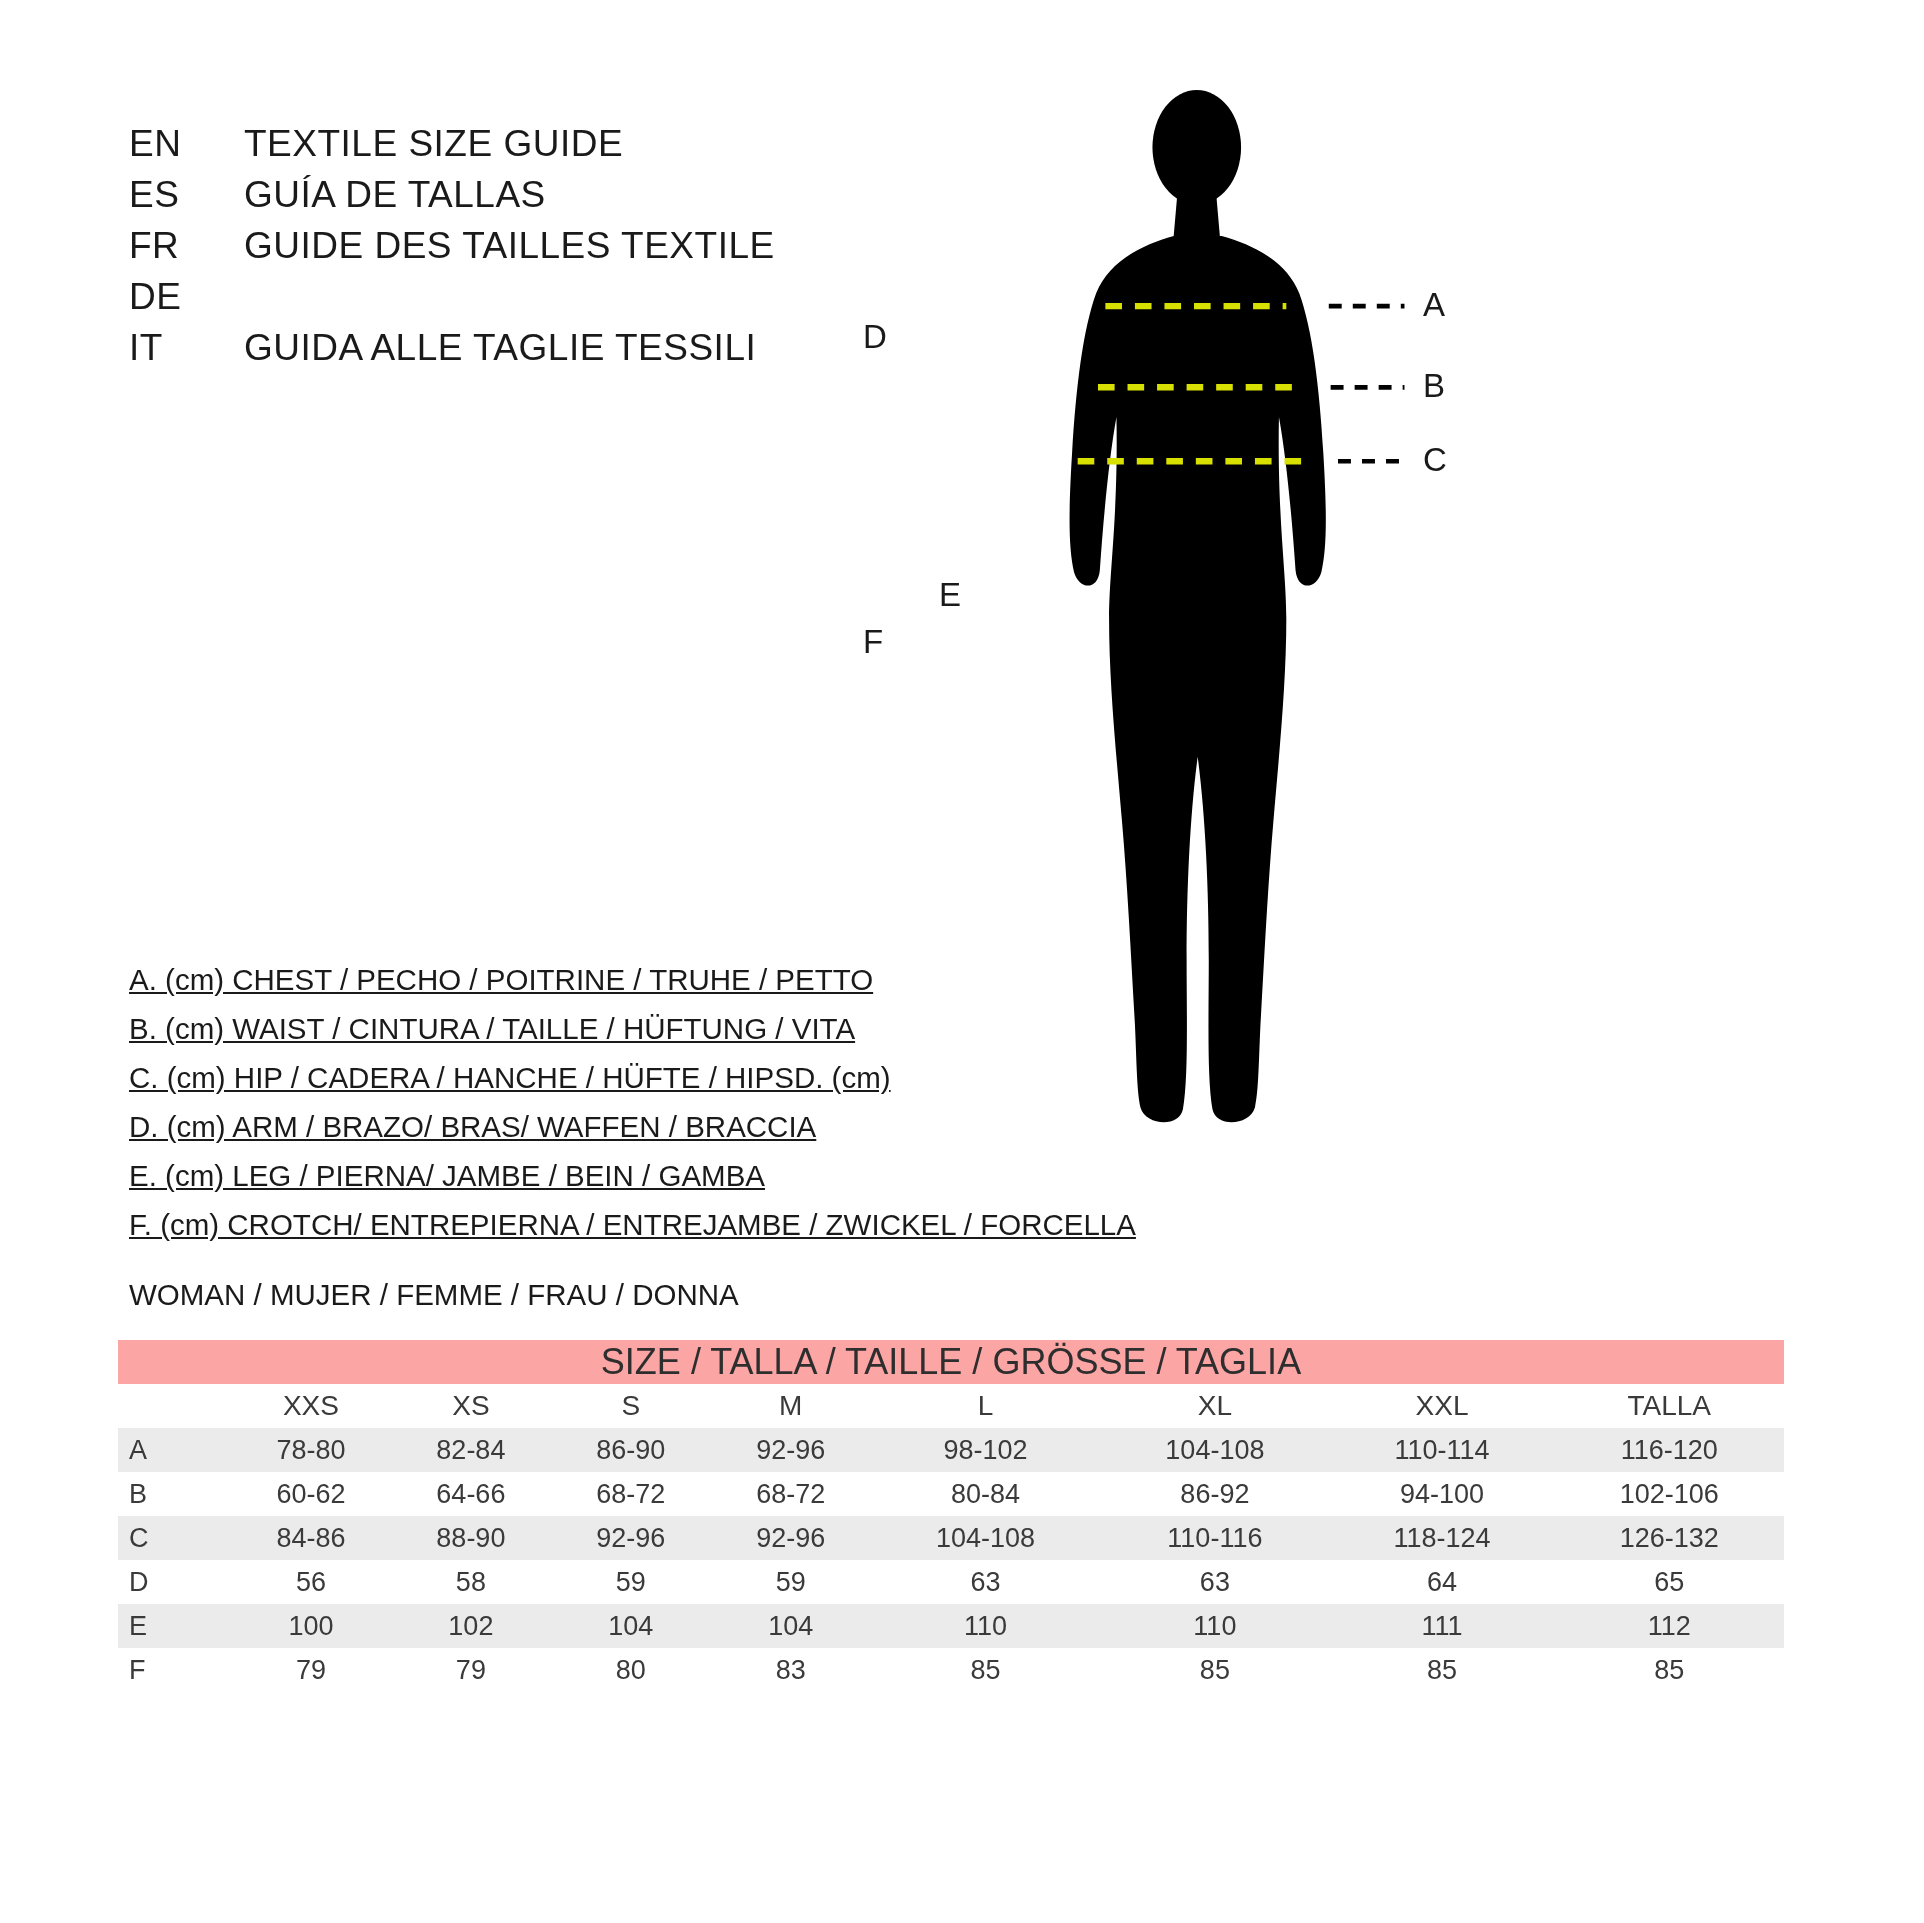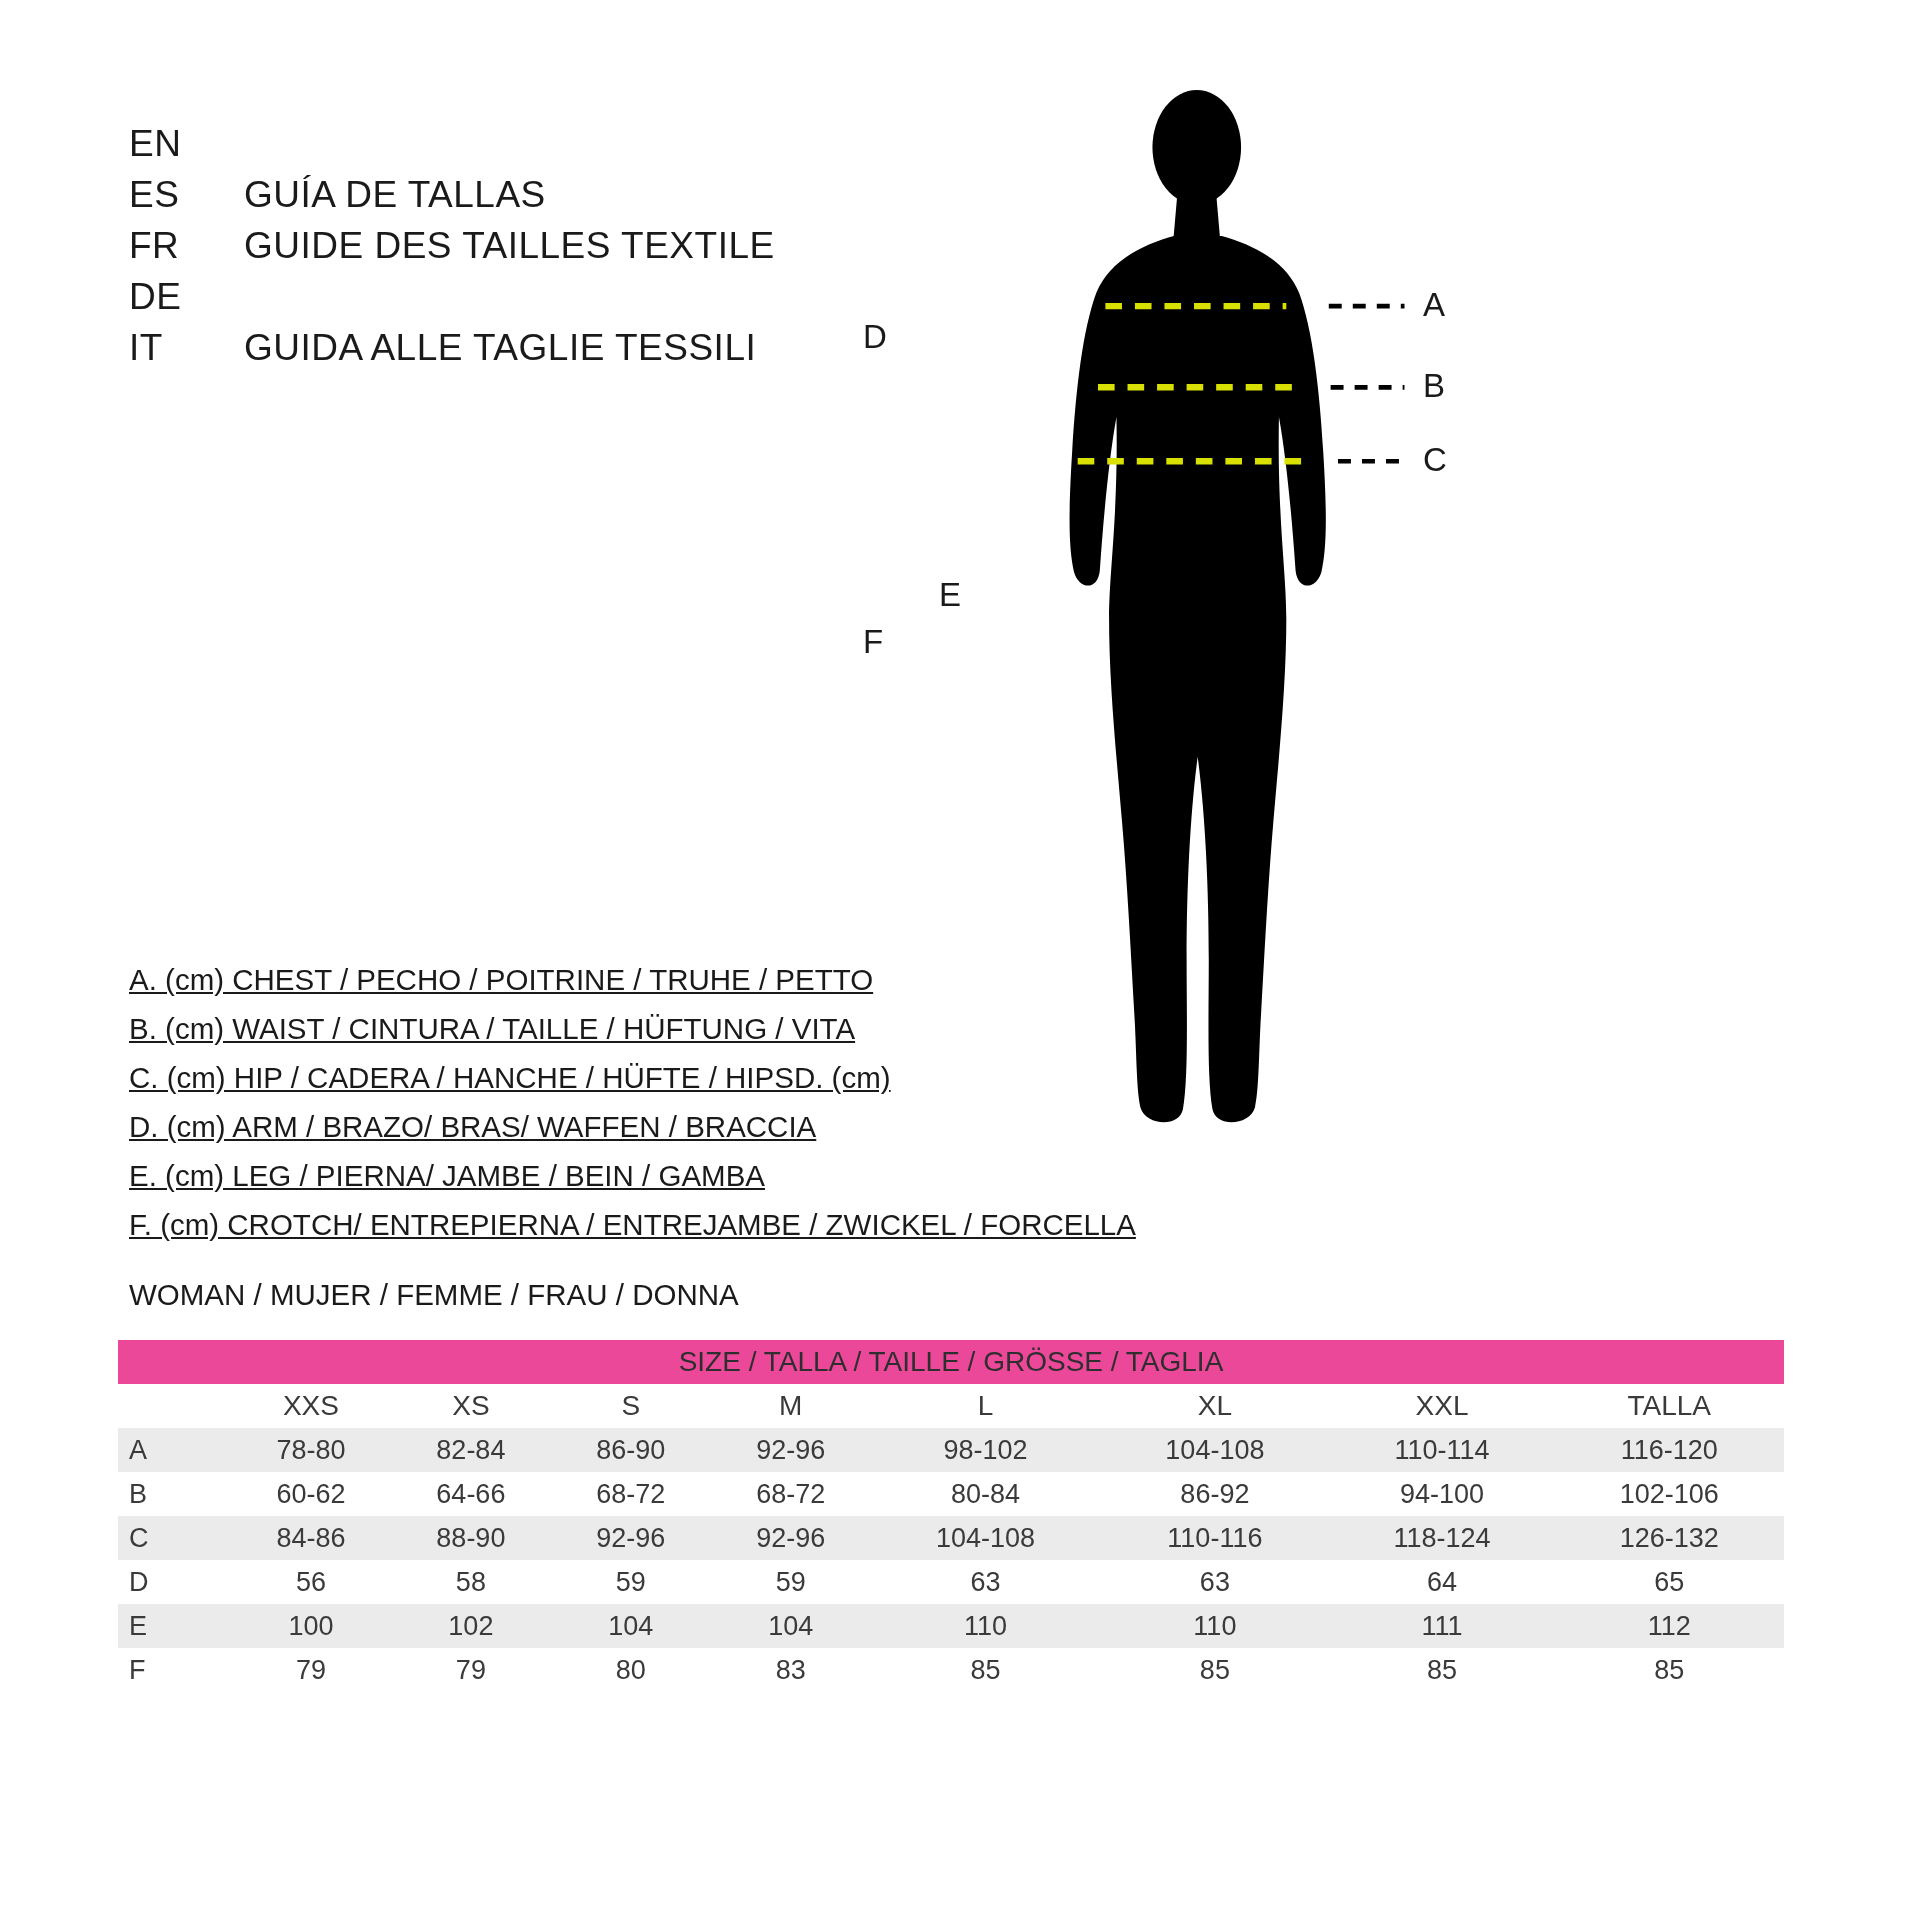--- a/index.html
+++ b/index.html
@@ -82,25 +82,25 @@
     font-weight: normal;
     text-align: center;
     vertical-align: middle;
   }
   #size-table .rowhead {
     text-align: left;
     padding-left: 11px;
     width: 102px;
   }
   tr.band-title td {
-    background: #ec4899;
+    background: #fca5a5;
     text-align: left;
     padding-left: 11px;
     height: 48px;
-    font-size: 28px;
+    font-size: 36px;
     color: #2e2e2e;
   }
   tr.band-grey td { background: #ebebeb; }
   tr.band-white td { background: #ffffff; }
   tr.header-row td { background: #ffffff; height: 48px; font-size: 28px; color: #3a3a3a; }
 
   
   #figure-area {
     position: absolute;
     left: 1061px;
@@ -114,20 +114,21 @@
     font-size: 33px;
     color: #1a1a1a;
   }
 </style>
 </head>
 <body>
 
 <div id="title-block">
   <div class="title-row">
     <span class="title-lang">EN</span>
+    <span class="title-text">TEXTILE SIZE GUIDE</span>
   </div>
   <div class="title-row">
     <span class="title-lang">ES</span>
     <span class="title-text">GUÍA DE TALLAS</span>
   </div>
   <div class="title-row">
     <span class="title-lang">FR</span>
     <span class="title-text">GUIDE DES TAILLES TEXTILE</span>
   </div>
   <div class="title-row">

